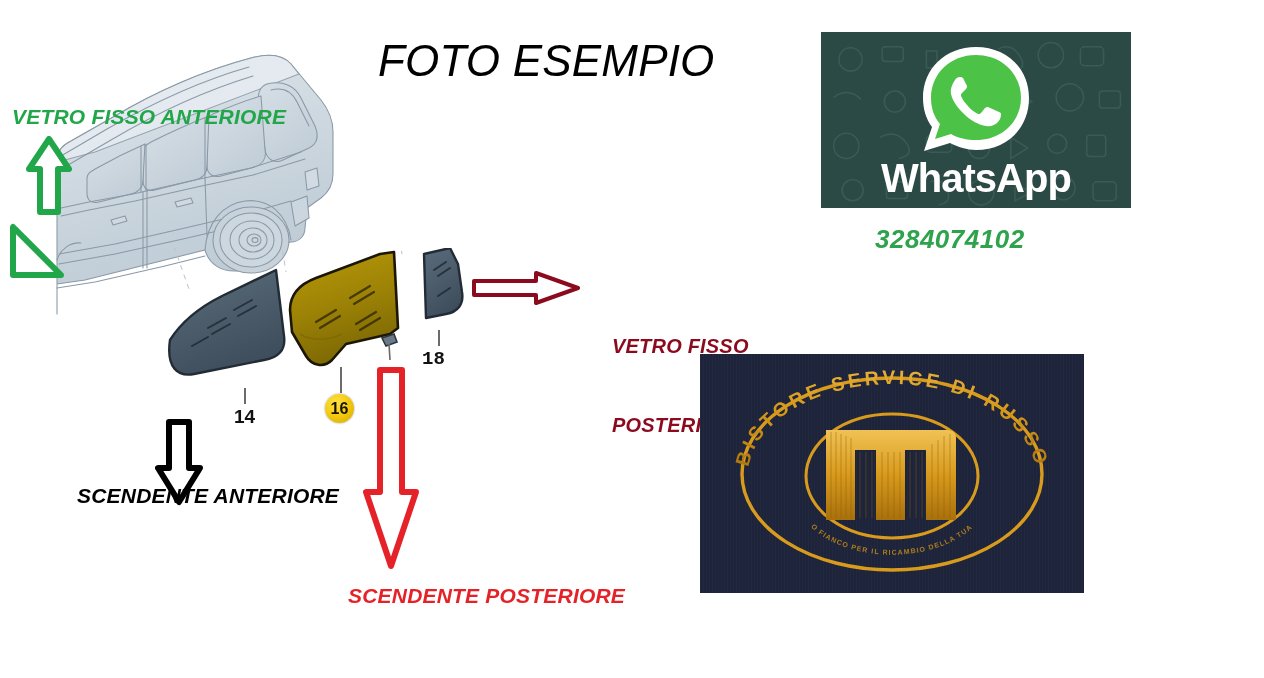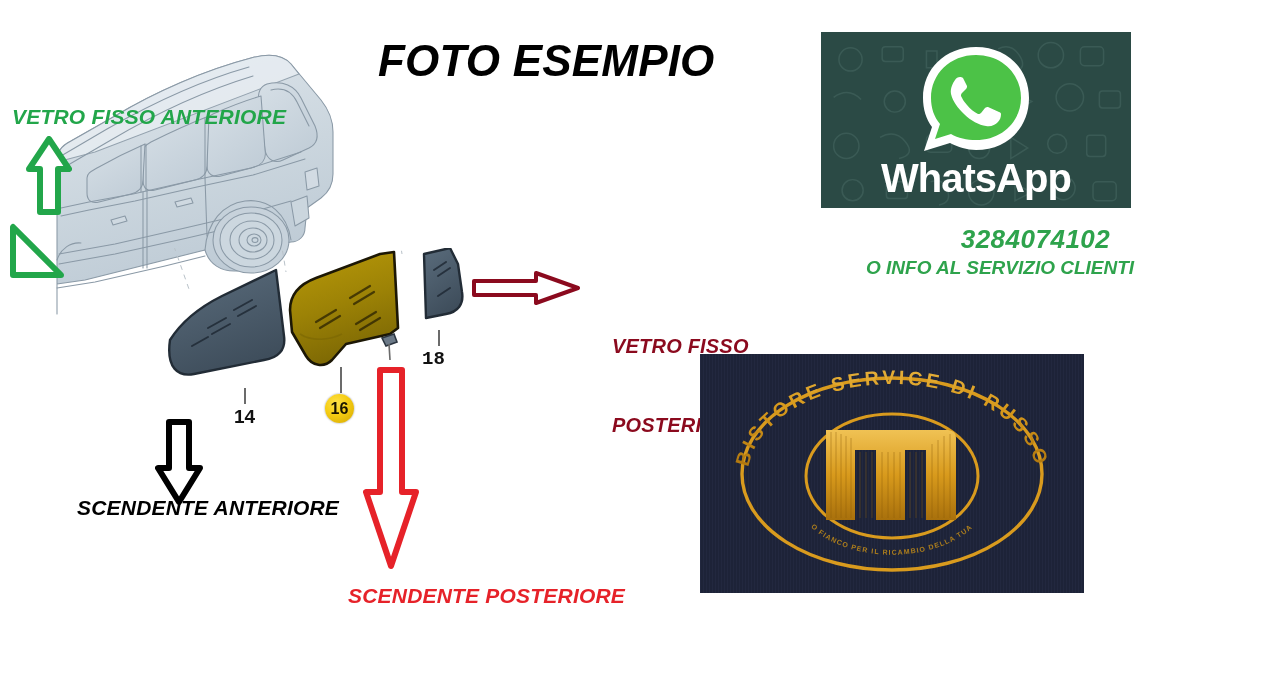--- a/index.html
+++ b/index.html
@@ -29,37 +29,37 @@
   .lead{position:absolute;background:#6b6b6b;width:1.6px;}
 
   
   .arrow{position:absolute;}
   .arrow svg{display:block;}
 
   
   .lbl{position:absolute;font-style:italic;font-weight:bold;white-space:pre;
        font-family:"Liberation Sans",sans-serif;letter-spacing:.2px;}
   .lbl-vfa{left:12px;top:105px;font-size:21px;color:#22A64A;}
-  .lbl-title{left:378px;top:36px;font-size:44px;color:#000;font-style:italic;font-weight:bold;}
+  .lbl-title{left:378px;top:36px;font-size:44px;color:#000;font-style:italic;font-weight:normal;}
   .lbl-vfp{left:612px;top:280px;font-size:20px;color:#8B0A1E;line-height:1.32;}
-  .lbl-sa{left:77px;top:496px;font-size:21px;color:#000;}
+  .lbl-sa{left:77px;top:484px;font-size:21px;color:#000;}
   .lbl-sp{left:348px;top:584px;font-size:21px;color:#E62229;}
 
   
   .wa{position:absolute;left:821px;top:32px;width:294px;height:176px;
       background:#2b4a45;overflow:hidden;padding-left:16px;}
   .wa-pattern{position:absolute;inset:0;opacity:.13;}
   .wa-logo{position:absolute;left:50%;top:9px;transform:translateX(-50%);}
   .wa-word{position:absolute;left:0;right:0;bottom:7px;text-align:center;color:#fff;
            font-size:40px;font-weight:bold;font-family:"Liberation Sans",sans-serif;letter-spacing:-1px;}
 
   
   .contact{position:absolute;left:866px;top:224px;width:330px;}
   .phone{font-size:26px;font-weight:bold;font-style:italic;color:#2EA34C;letter-spacing:.5px;
-         margin-left:9px;text-align:center;}
+         margin-left:9px;}
   .ctline{font-size:19px;font-weight:bold;font-style:italic;color:#2EA34C;line-height:1.34;}
 
   
   .photo{position:absolute;left:700px;top:354px;width:384px;height:239px;
          background:#1d2338;overflow:hidden;}
   .photo svg{display:block;width:100%;height:100%;}
 </style>
 </head>
 <body>
 
@@ -300,21 +300,20 @@
                  c5,1 9,-1 12,-4 c2,-2 3,-5 3,-8 c0,-1 -1,-2 -2,-2 l-11,-5 c-1,0 -2,0 -3,1
                  l-4,5 c-1,1 -2,1 -3,1 c-4,-2 -8,-5 -11,-9 c-3,-3 -5,-7 -6,-9 c0,-1 0,-2 1,-3
                  l4,-4 c1,-1 1,-2 1,-3 l-4,-8 C48,36 47,36 46,36 Z" fill="#ffffff"></path>
       </svg>
     </div>
     <div class="wa-word">WhatsApp</div>
   </div>
 
   <div class="contact">
     <div class="phone">3284074102</div>
-    <div class="ctline">O INFO AL SERVIZIO CLIENTI</div>
   </div>
 
   <div class="photo">
     <svg viewBox="0 0 384 239" xmlns="http://www.w3.org/2000/svg">
       <defs>
         <linearGradient id="goldtxt" x1="0" y1="0" x2="0" y2="1">
           <stop offset="0%" stop-color="#f0c254"></stop>
           <stop offset="50%" stop-color="#d89a1c"></stop>
           <stop offset="100%" stop-color="#a8700c"></stop>
         </linearGradient>

